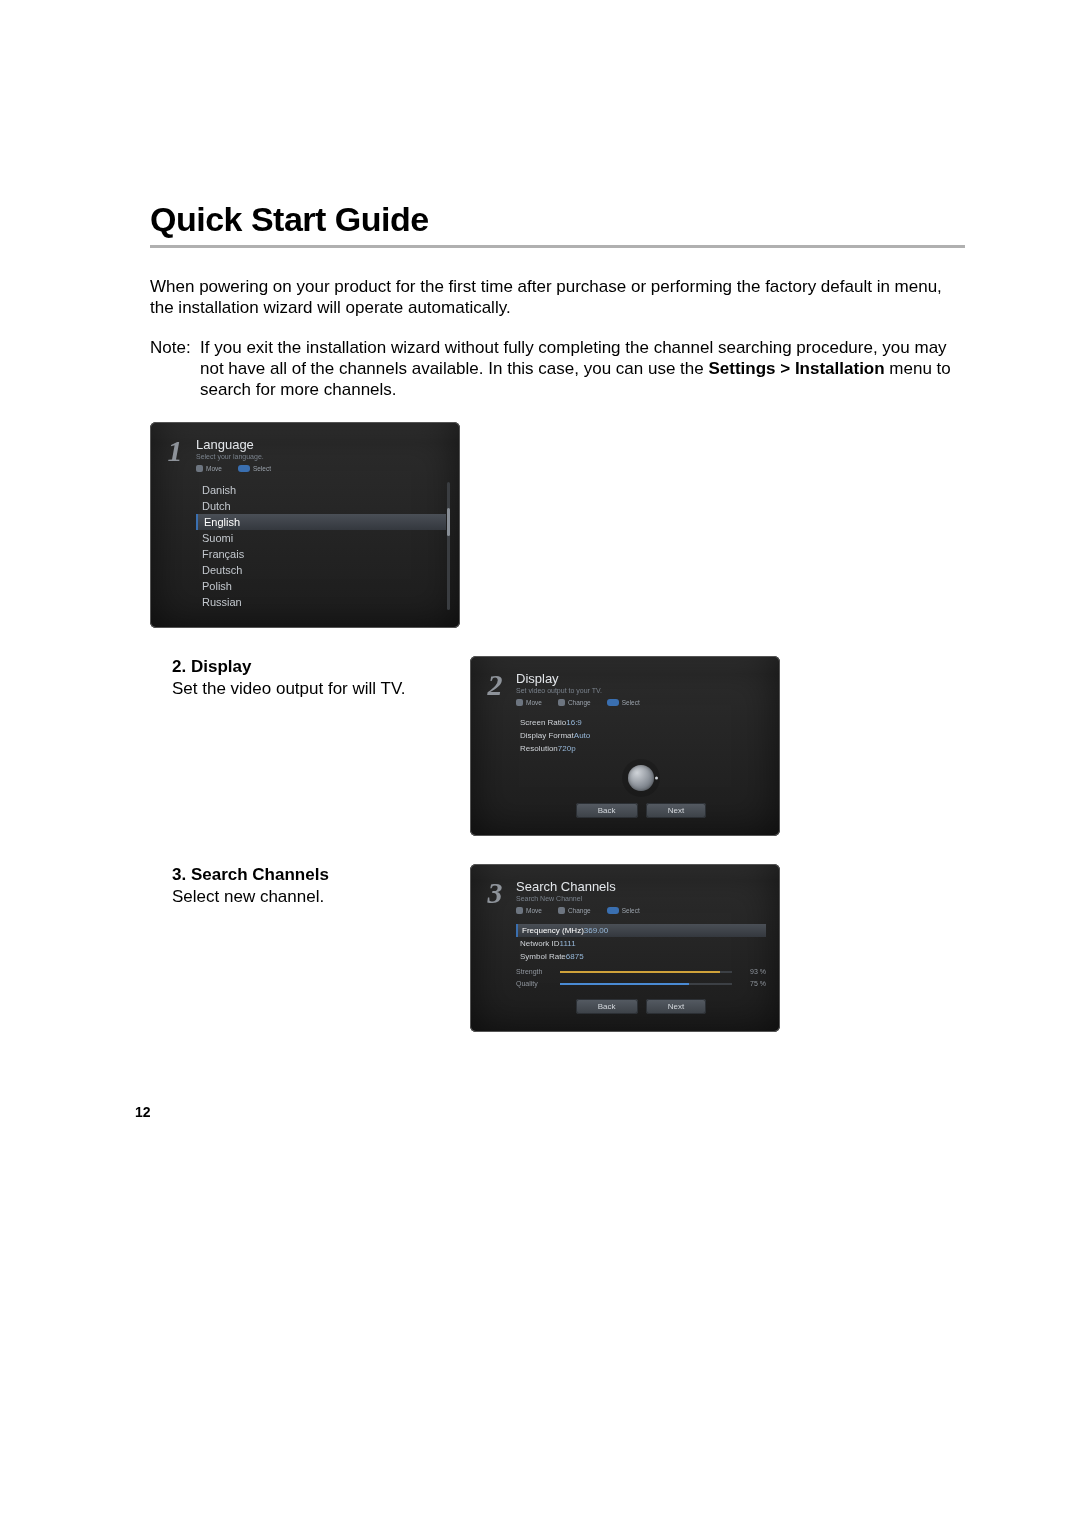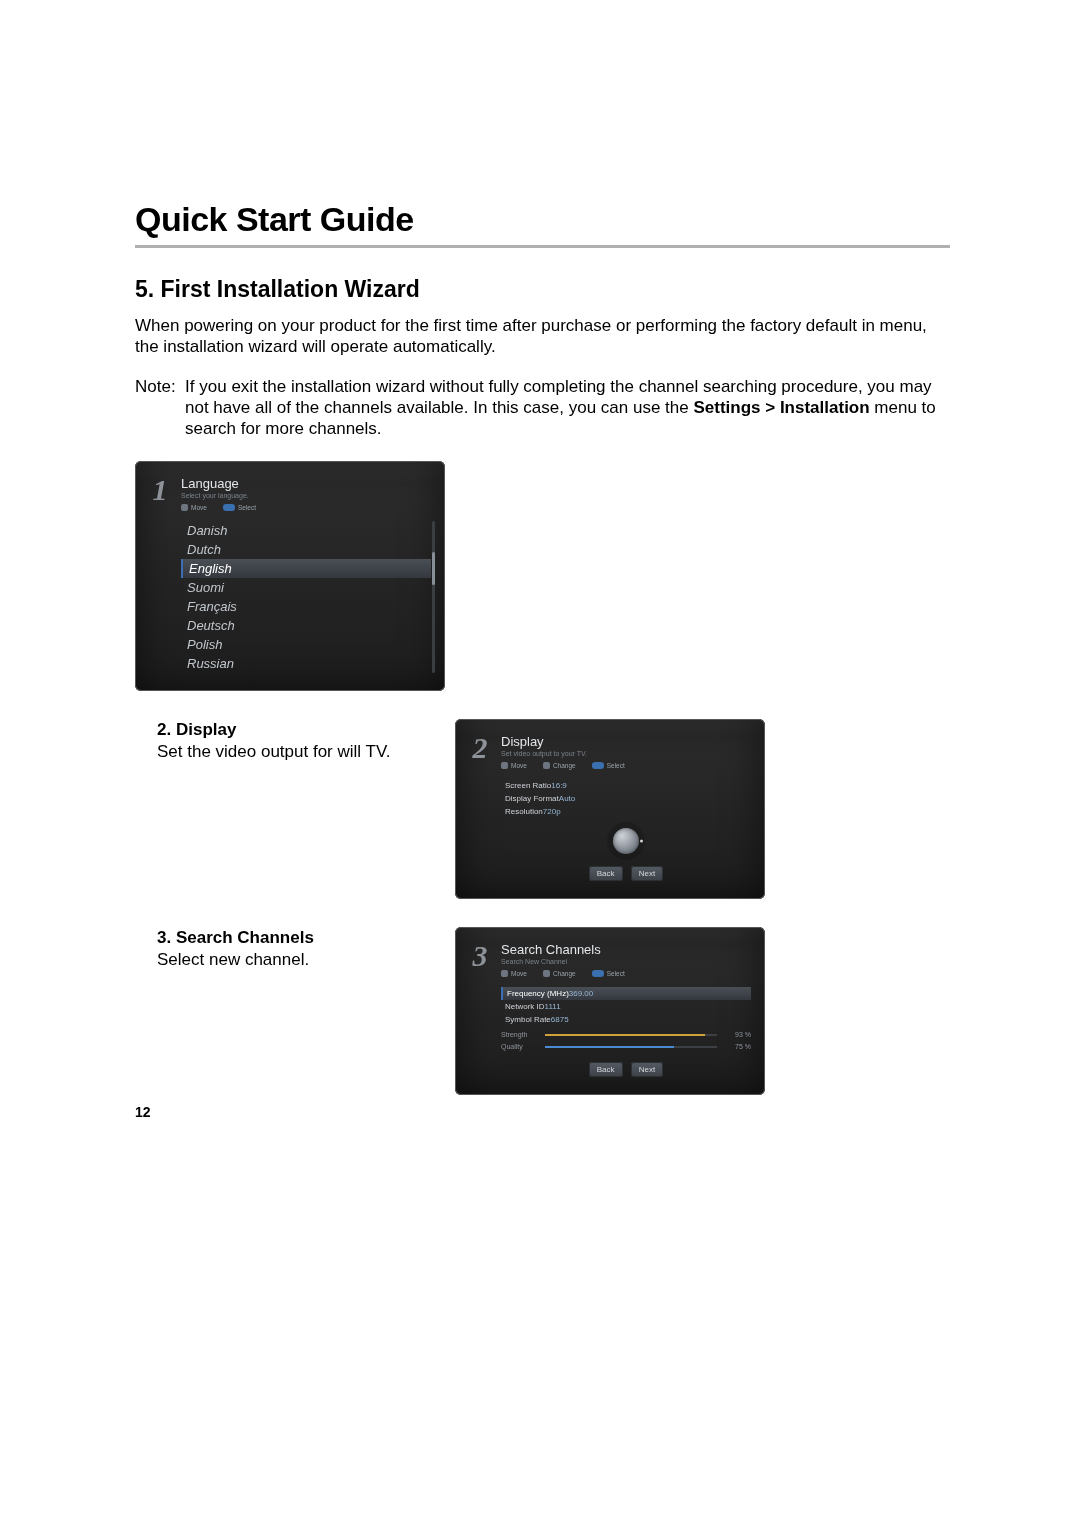--- a/index.html
+++ b/index.html
@@ -6,21 +6,21 @@
   html, body { background: #fff; }
   body {
     font-family: "Myriad Pro", "Segoe UI", "Helvetica Neue", Arial, sans-serif;
     color: #000;
     width: 1080px;
     height: 1527px;
     position: relative;
   }
   .page {
     position: absolute;
-    left: 135px;
+    left: 150px;
     top: 200px;
     width: 815px;
   }
   h1 {
     font-size: 34px;
     font-weight: 700;
     letter-spacing: -0.5px;
     margin-bottom: 6px;
   }
   .rule {
@@ -105,22 +105,21 @@
     margin-right: 3px; position: relative; top: 1px;
   }
   .hints .arrows::before { background: #6d7580; }
   .hints .ok::before { background: #3a6fb0; width: 12px; border-radius: 3px; }
   .hints .ch::before { background: #6d7580; }
 
   .tv-body { margin-top: 10px; margin-left: 32px; position: relative; }
   .lang-item {
     padding: 2px 6px;
     color: #c3c8ce;
-    font-size: 13px;
-    font-style: italic;
+    font-size: 11px;
   }
   .lang-item.selected {
     background: linear-gradient(#4a4f56, #34383e);
     border-left: 2px solid #3a6fb0;
     color: #fff;
   }
   .scrollbar {
     position: absolute; right: -4px; top: 0; bottom: 0; width: 3px;
     background: #3a3d41; border-radius: 2px;
   }
@@ -131,21 +130,21 @@
 
   .kv-row { display: flex; padding: 2px 4px; font-size: 8px; }
   .kv-row.selected { background: linear-gradient(#4a4f56, #34383e); color: #fff; border-left: 2px solid #3a6fb0;}
   .kv-row .val { color: #96b7d8; }
   .tv .tvbtns { text-align: center; margin-top: 12px; }
   .tvbtn {
     display: inline-block;
     font-size: 8px;
     color: #d5d9de;
     background: linear-gradient(#555b63, #3c4147);
-    padding: 3px 8px;
+    padding: 3px 22px;
     border-radius: 3px;
     margin: 0 3px;
     box-shadow: inset 0 0 0 1px #2c3035;
   }
   .dial {
     width: 26px; height: 26px; border-radius: 50%;
     background: radial-gradient(circle at 35% 30%, #cfd3d8, #8a9098 55%, #5a6068);
     margin: 10px auto 2px auto;
     box-shadow: 0 0 0 6px rgba(0,0,0,.15), inset 0 0 4px rgba(0,0,0,.4);
     position: relative;
@@ -171,21 +170,20 @@
     font-weight: 700;
   }
 </style>
 </head>
 <body>
 
 <div class="page">
   <h1>Quick Start Guide</h1>
   <div class="rule"></div>
 
-  <h2>5. First Installation Wizard</h2>
 
   <p class="intro">When powering on your product for the first time after purchase or performing the factory default in menu, the installation wizard will operate automatically.</p>
 
   <p class="note">
     <b>Note:</b>&nbsp;&nbsp;<span>If you exit the installation wizard without fully completing the channel searching procedure, you may not have all of the channels available. In this case, you can use the </span><span class="bold-inline">Settings &gt; Installation</span><span> menu to search for more channels.</span>
   </p>
 
   <div class="step-row">
     <div class="tv">
       <div class="tv-head">

